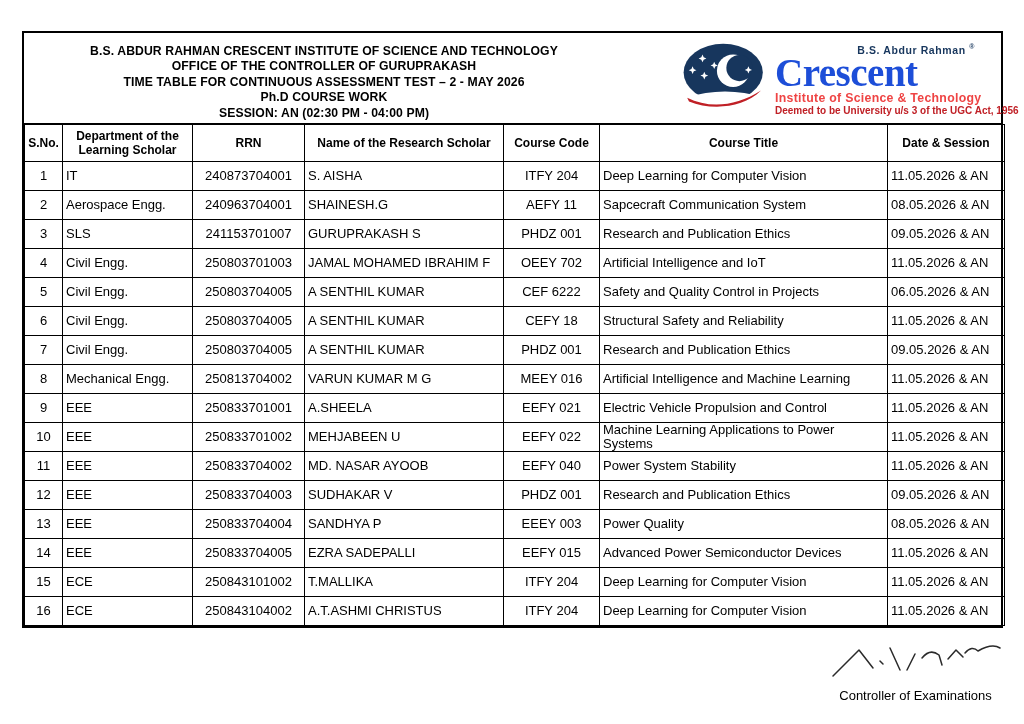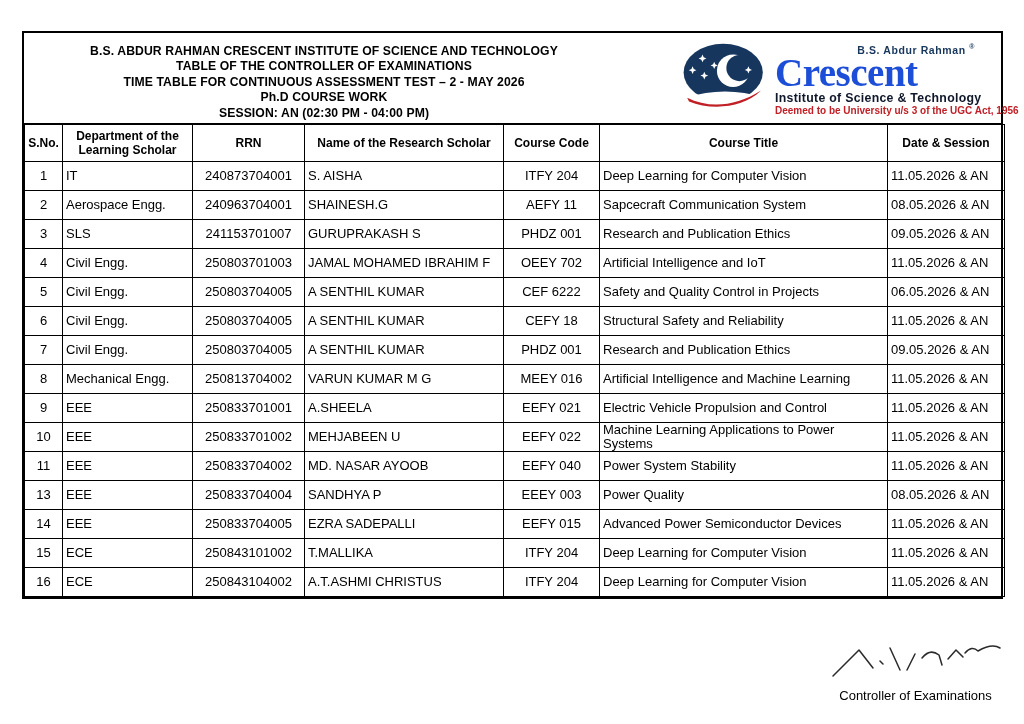--- a/index.html
+++ b/index.html
@@ -60,21 +60,21 @@
     font-weight: bold;
     font-size: 39px;
     line-height: 36px;
     color: #1d4ed8;
     letter-spacing: -0.5px;
     margin-top: 0px;
   }
   .logo-sub {
     font-size: 12.3px;
     font-weight: bold;
-    color: #0f172a;
+    color: #ef4444;
     letter-spacing: 0.3px;
     line-height: 13px;
     margin-top: 1px;
     white-space: nowrap;
   }
   .logo-tag {
     font-size: 10px;
     font-weight: bold;
     color: #c02026;
     text-align: right;
@@ -126,21 +126,21 @@
   }
 </style>
 </head>
 <body>
 
 <div class="sheet">
 
   <div class="head-band">
     <div class="title-block">
       <div>B.S. ABDUR RAHMAN CRESCENT INSTITUTE OF SCIENCE AND TECHNOLOGY</div>
-      <div>TABLE OF THE CONTROLLER OF EXAMINATIONS</div>
+      <div>OFFICE OF THE CONTROLLER OF GURUPRAKASH</div>
       <div>TIME TABLE FOR CONTINUOUS ASSESSMENT TEST – 2 - MAY 2026</div>
       <div>Ph.D COURSE WORK</div>
       <div>SESSION:  AN (02:30 PM - 04:00 PM)</div>
     </div>
     <div class="logo-block">
       <div class="logo">
         <svg class="emblem" viewBox="0 0 100 80">
 
           <ellipse cx="48" cy="34" rx="44" ry="32" fill="#17365d"></ellipse>
 
@@ -282,20 +282,29 @@
         <tr>
           <td class="td-center">11</td>
           <td class="td-left">EEE</td>
           <td class="td-center">250833704002</td>
           <td class="td-left">MD. NASAR AYOOB</td>
           <td class="td-center">EEFY 040</td>
           <td class="td-left">Power System Stability</td>
           <td class="td-left">11.05.2026 &amp; AN</td>
         </tr>
         <tr>
+          <td class="td-center">12</td>
+          <td class="td-left">EEE</td>
+          <td class="td-center">250833704003</td>
+          <td class="td-left">SUDHAKAR V</td>
+          <td class="td-center">PHDZ 001</td>
+          <td class="td-left">Research and Publication Ethics</td>
+          <td class="td-left">09.05.2026 &amp; AN</td>
+        </tr>
+        <tr>
           <td class="td-center">13</td>
           <td class="td-left">EEE</td>
           <td class="td-center">250833704004</td>
           <td class="td-left">SANDHYA P</td>
           <td class="td-center">EEEY 003</td>
           <td class="td-left">Power Quality</td>
           <td class="td-left">08.05.2026 &amp; AN</td>
         </tr>
         <tr>
           <td class="td-center">14</td>

